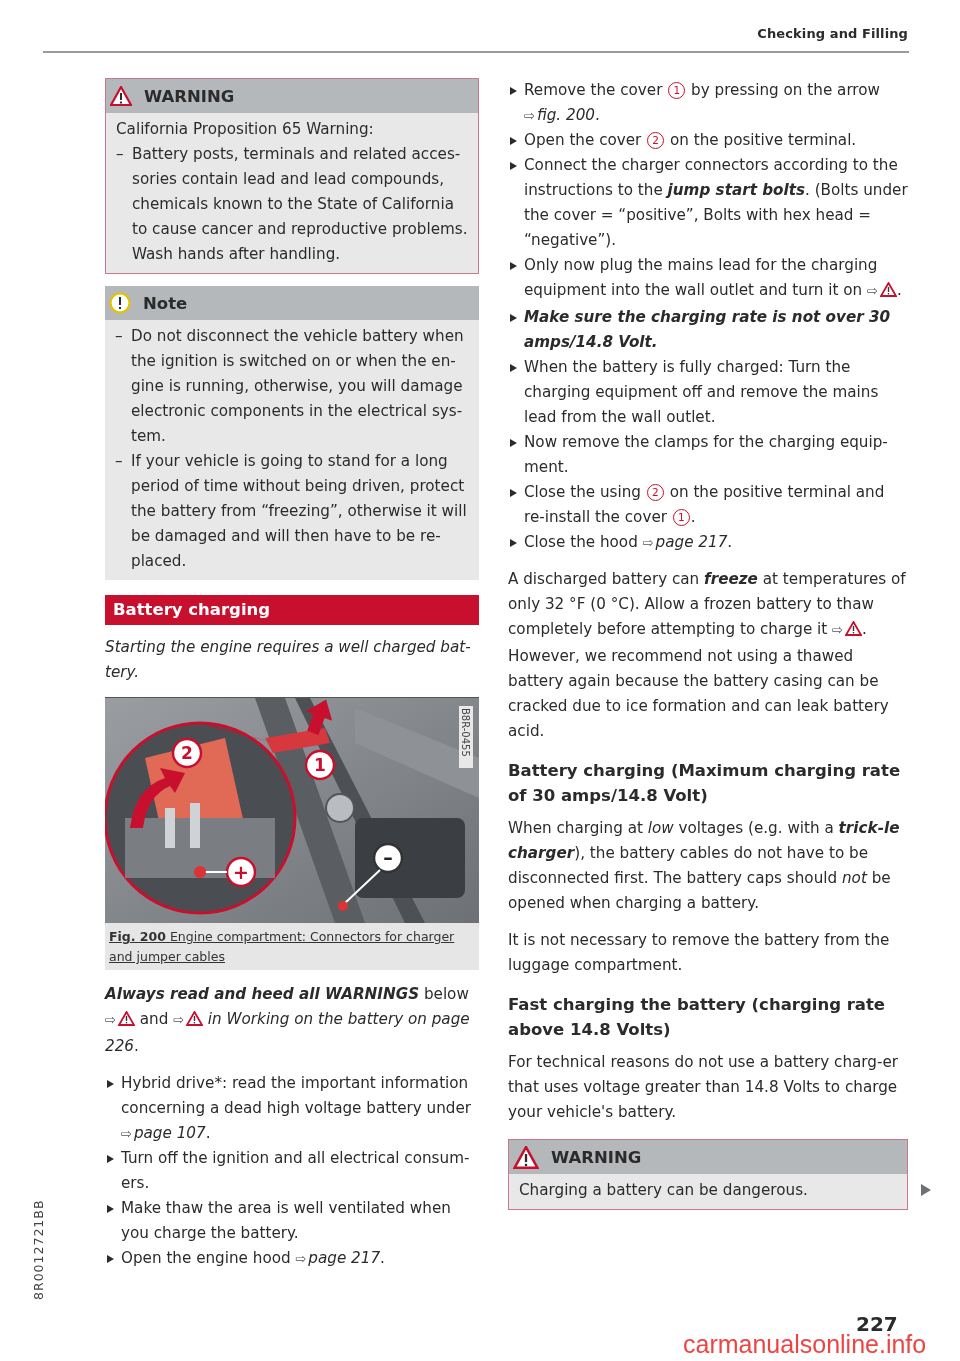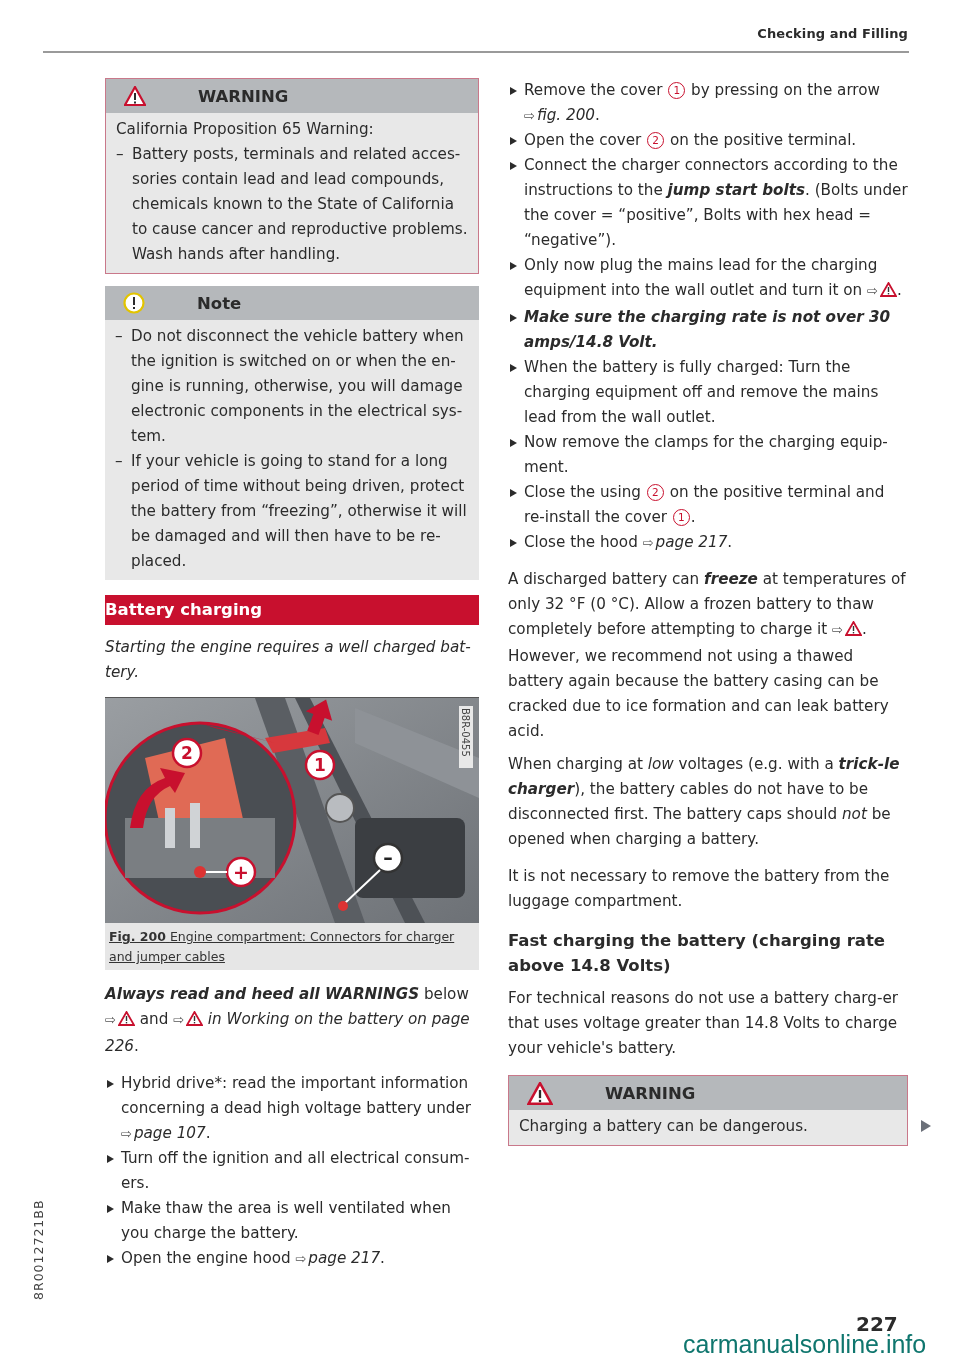--- a/index.html
+++ b/index.html
@@ -14,33 +14,33 @@
   .header-rule {
     position: absolute; left: 43px; top: 51px; width: 866px; height: 2px; background: #9a9a9a;
   }
   .col { position: absolute; font-size: 15.2px; line-height: 25px; }
   .col-left { left: 105px; top: 78px; width: 374px; }
   .col-right { left: 508px; top: 78px; width: 400px; }
 
   .box { border: 1px solid #c9788a; background: #e8e8e8; }
   .box-head {
     background: #b5b8bb; height: 34px; display: flex; align-items: center;
-    font-weight: bold; font-size: 16.5px; color: #2b2b2b; padding-left: 18px; gap: 40px;
+    font-weight: bold; font-size: 16.5px; color: #2b2b2b; padding-left: 4px;
   }
   .box-head .icon { margin-right: 12px; display: inline-flex; }
   .box-body { padding: 4px 10px 6px 10px; border-radius: 11px; }
   .note-box { background: #e8e8e8; margin-top: 12px; }
   .note-box .box-head { border: none; }
 
   .dash-item { position: relative; padding-left: 16px; }
   .dash-item::before { content: "–"; position: absolute; left: 0; top: 0; }
 
   .section-bar {
     background: #c8102e; color: #ffffff; font-weight: bold; font-size: 16.5px;
-    height: 30px; line-height: 30px; padding-left: 0; margin-top: 15px;
+    height: 30px; line-height: 30px; padding-left: 8px; margin-top: 15px;
   }
   .intro { font-style: italic; margin-top: 10px; }
 
   .figure {
     margin-top: 12px; width: 374px; height: 225px; position: relative; overflow: hidden;
     background: #7f8387; border-top: 1px solid #555;
   }
   .fig-caption {
     background: #e6e6e6; font-size: 12.5px; line-height: 20px; padding: 4px 4px 3px 4px; color: #333; text-decoration: underline;
   }
@@ -64,21 +64,21 @@
 
   .right-warning { margin-top: 14px; width: 398px; position: relative; }
   .right-warning .continue {
     position: absolute; right: -24px; top: 44px;
     border-left: 10px solid #6b7079; border-top: 6px solid transparent; border-bottom: 6px solid transparent;
   }
   .page-number {
     position: absolute; left: 856px; top: 1312px; font-weight: bold; font-size: 20px; color: #2b2b2b;
   }
   .watermark {
-    position: absolute; left: 683px; top: 1330px; font-size: 25px; color: #0f766e; font-family: "Liberation Sans", sans-serif;
+    position: absolute; left: 683px; top: 1330px; font-size: 25px; color: #ef4444; font-family: "Liberation Sans", sans-serif;
   }
   .side-code {
     position: absolute; left: 31px; top: 1300px; transform: rotate(-90deg); transform-origin: left top;
     font-size: 12.5px; color: #444; letter-spacing: 1px;
   }
 </style>
 </head>
 <body>
 
 <div class="header-title">Checking and Filling</div>
@@ -218,20 +218,21 @@
   </div>
 
   <div class="p">
     <span>A discharged battery can </span><span class="b">freeze</span><span> at temperatures of only 32 °F (0 °C). Allow a frozen battery to thaw completely before attempting to charge it </span><span class="arrow">⇨</span><span class="warn-tri"><svg width="17" height="15" viewBox="0 0 17 15">
           <polygon points="8.5,1 16,14 1,14" fill="#fff" stroke="#c8102e" stroke-width="1.8"></polygon>
           <rect x="7.8" y="5" width="1.4" height="5" fill="#333"></rect>
           <rect x="7.8" y="11" width="1.4" height="1.4" fill="#333"></rect>
         </svg></span><span>. However, we recommend not using a thawed battery again because the battery casing can be cracked due to ice formation and can leak battery acid.</span>
   </div>
 
+  <div class="subhead">Battery charging (Maximum charging rate of 30 amps/14.8 Volt)</div>
   <div class="p" style="margin-top:8px">
     <span>When charging at </span><span class="ital">low</span><span> voltages (e.g. with a </span><span class="b">trick-le charger</span><span>), the battery cables do not have to be disconnected first. The battery caps should </span><span class="ital">not</span><span> be opened when charging a battery.</span>
   </div>
   <div class="p">It is not necessary to remove the battery from the luggage compartment.</div>
 
   <div class="subhead">Fast charging the battery (charging rate above 14.8 Volts)</div>
   <div class="p" style="margin-top:8px">For technical reasons do not use a battery charg-er that uses voltage greater than 14.8 Volts to charge your vehicle's battery.</div>
 
   <div class="box right-warning">
     <div class="box-head">

